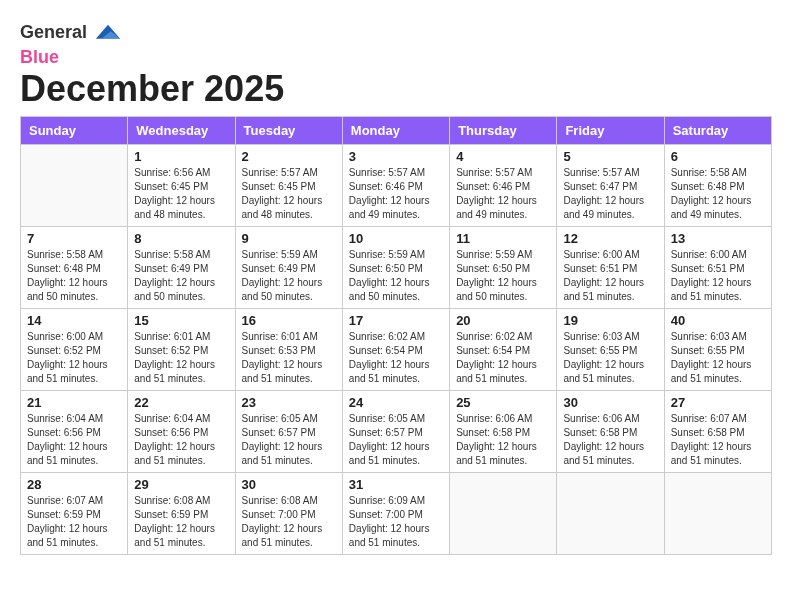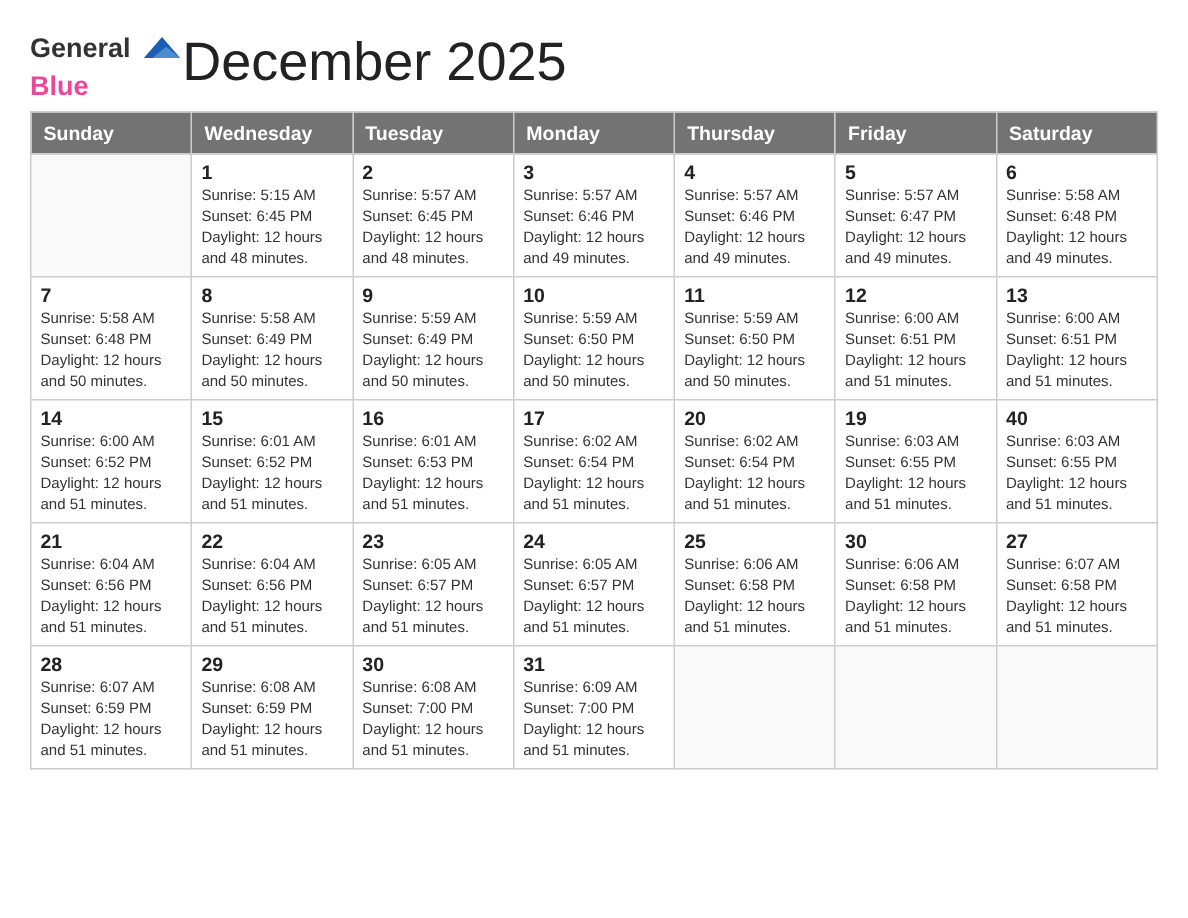--- a/index.html
+++ b/index.html
@@ -6,21 +6,23 @@
     body {
       font-family: Arial, sans-serif;
       background: #fff;
       width: 792px;
       min-height: 612px;
       padding: 20px;
     }
     .header-logo {
       display: flex;
       align-items: flex-start;
+      justify-content: space-between;
       margin-bottom: 4px;
+      flex-direction: column;
     }
     .logo {
       display: flex;
       align-items: center;
     }
     .logo-text-general {
       font-size: 18px;
       font-weight: bold;
       color: #333;
       line-height: 1.1;
@@ -34,34 +36,34 @@
     .logo-icon {
       width: 28px;
       height: 28px;
       margin-left: 2px;
     }
     .title-section {
       text-align: right;
     }
     .main-title {
       font-size: 36px;
-      font-weight: normal;
+      font-weight: bold;
       color: #222;
     }
     .subtitle {
       font-size: 15px;
       color: #333;
     }
     .calendar {
       width: 100%;
       border-collapse: collapse;
       margin-top: 6px;
     }
     .calendar th {
-      background-color: #737373;
+      background-color: #8b5cf6;
       color: #fff;
       text-align: left;
       padding: 6px 8px;
       font-size: 13px;
       font-weight: bold;
       border: 1px solid #ccc;
     }
     .calendar td {
       vertical-align: top;
       border: 1px solid #ccc;
@@ -119,21 +121,21 @@
       <th>Thursday</th>
       <th>Friday</th>
       <th>Saturday</th>
     </tr>
   </thead>
   <tbody id="calendar-body">
   <tr>
         <td class="empty"></td>
         <td>
           <span class="day-number">1</span>
-          <div class="day-info"><span>Sunrise: 5:15 AM</span><br><span>Sunset: 6:45 PM</span><br><span>Daylight: 12 hours</span><br><span>and 48 minutes.</span></div>
+          <div class="day-info"><span>Sunrise: 6:56 AM</span><br><span>Sunset: 6:45 PM</span><br><span>Daylight: 12 hours</span><br><span>and 48 minutes.</span></div>
         </td>
         <td>
           <span class="day-number">2</span>
           <div class="day-info"><span>Sunrise: 5:57 AM</span><br><span>Sunset: 6:45 PM</span><br><span>Daylight: 12 hours</span><br><span>and 48 minutes.</span></div>
         </td>
         <td>
           <span class="day-number">3</span>
           <div class="day-info"><span>Sunrise: 5:57 AM</span><br><span>Sunset: 6:46 PM</span><br><span>Daylight: 12 hours</span><br><span>and 49 minutes.</span></div>
         </td>
         <td>

